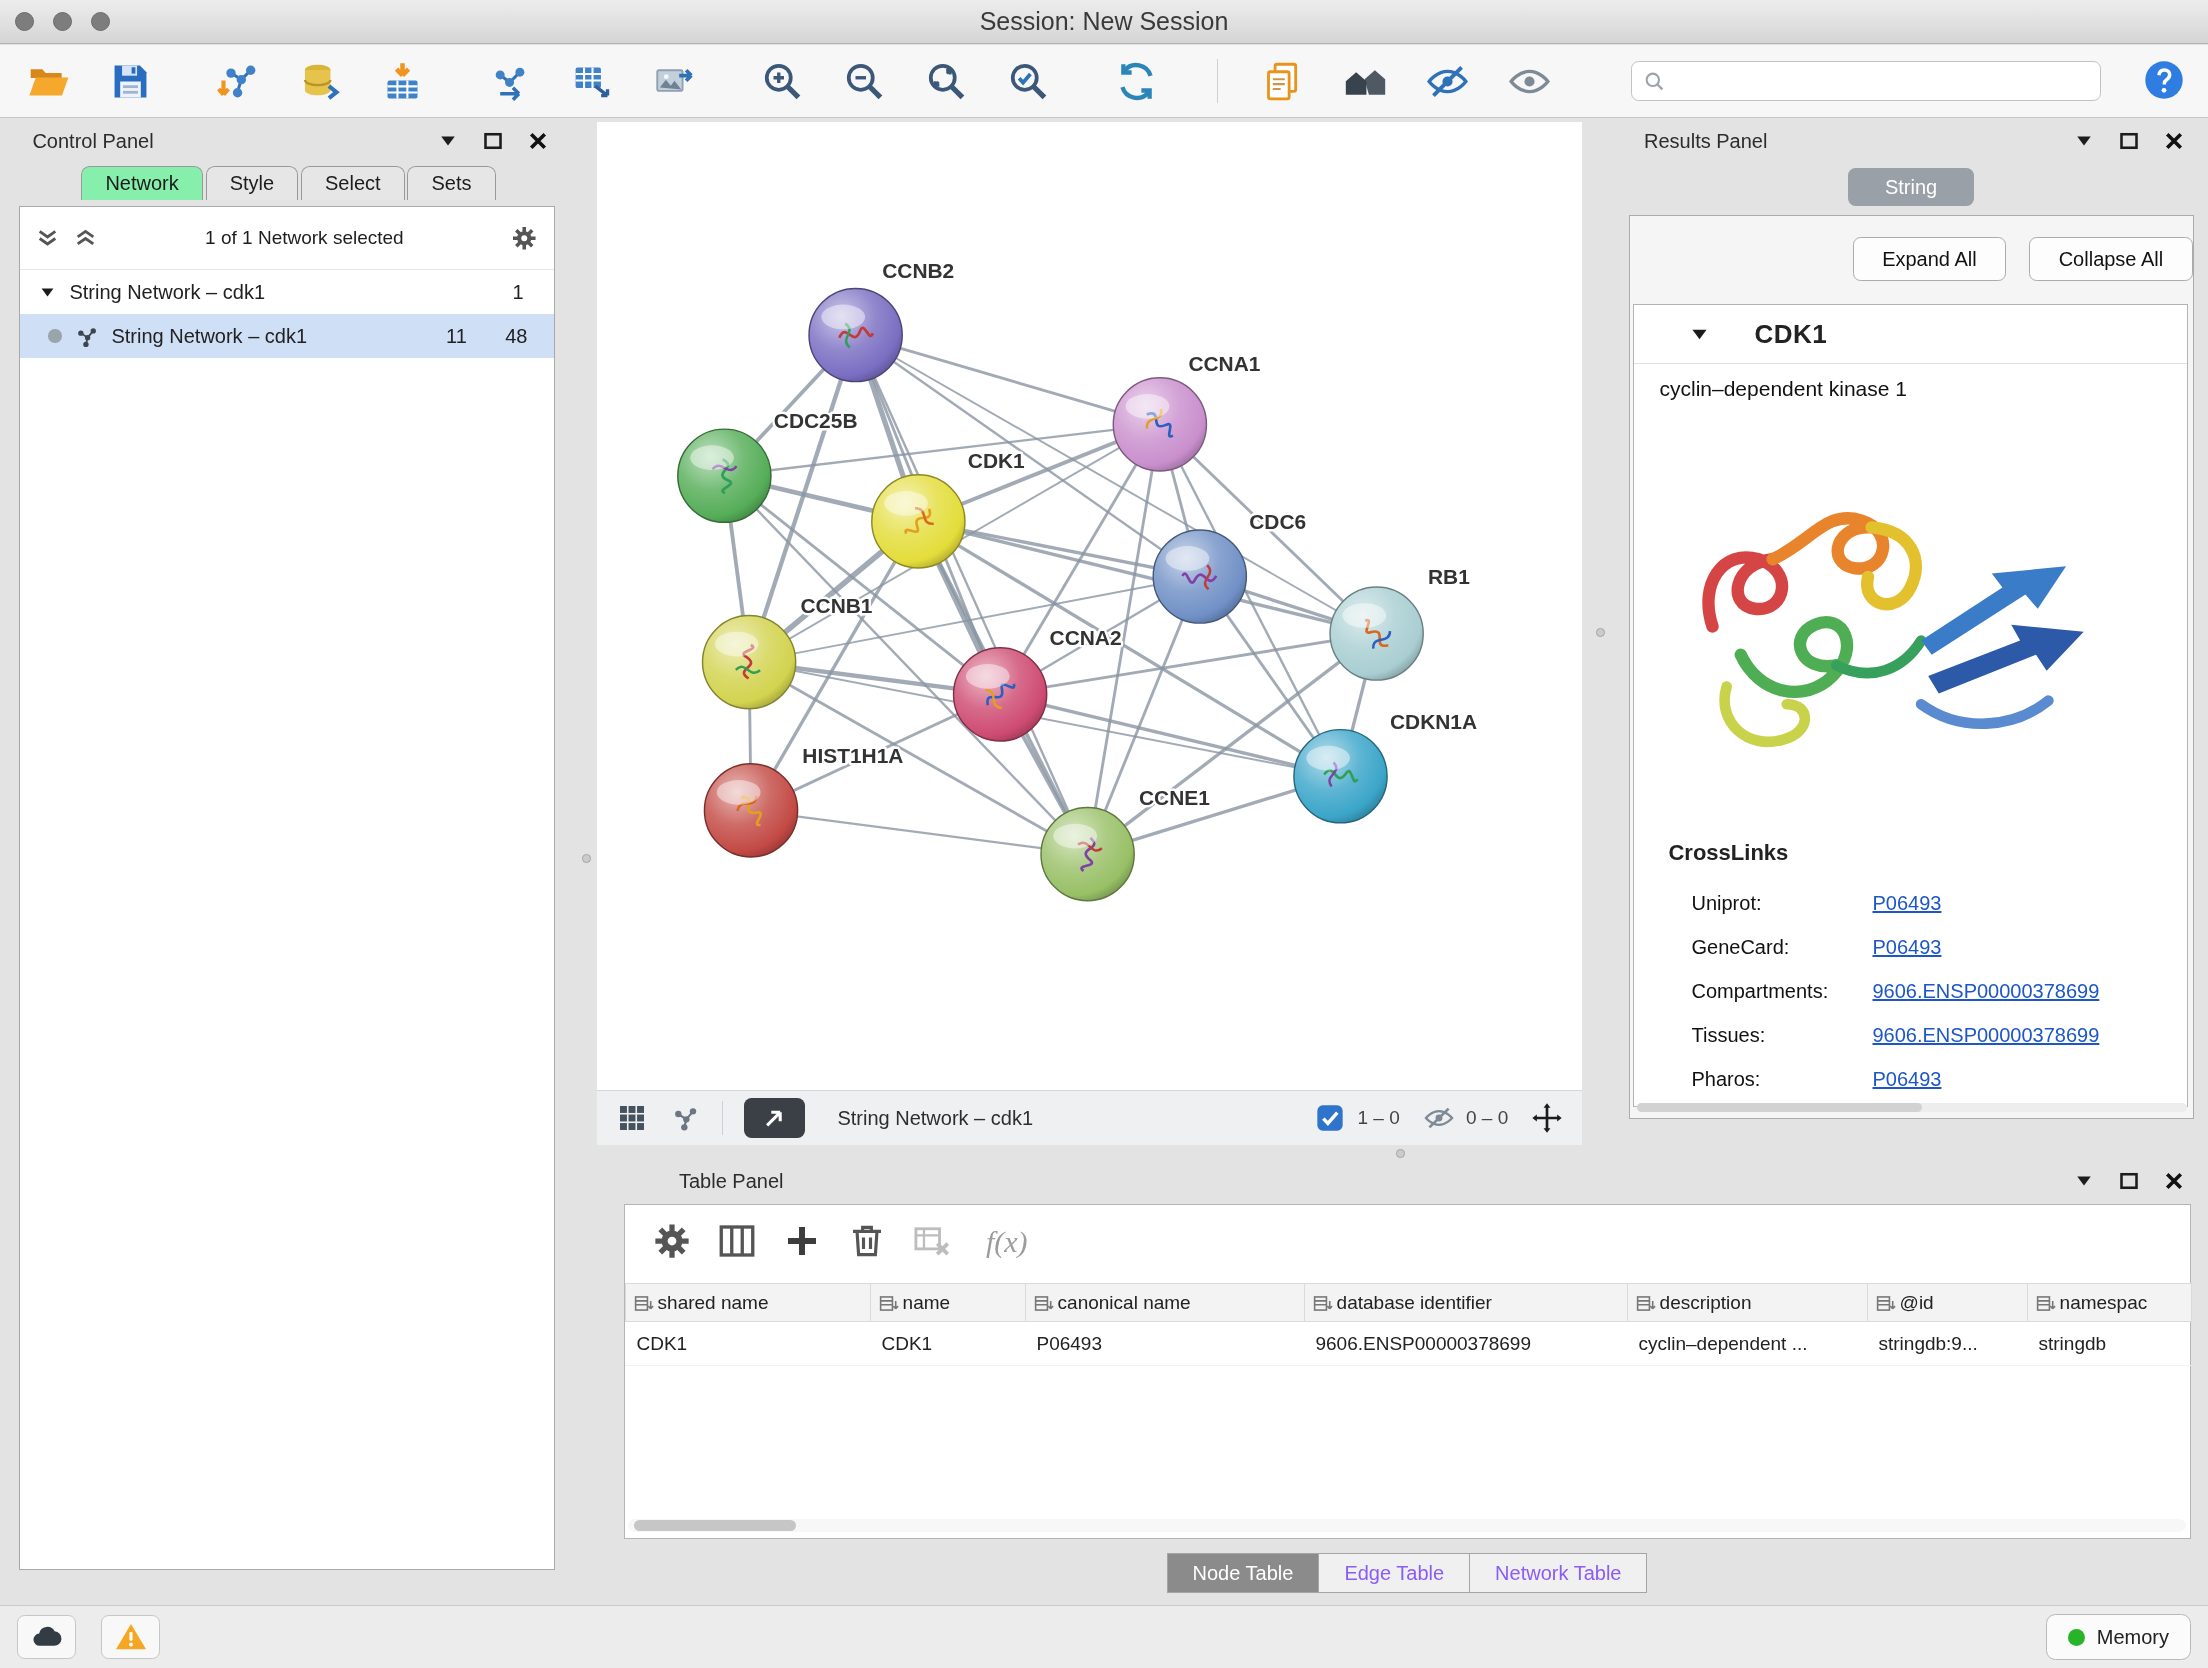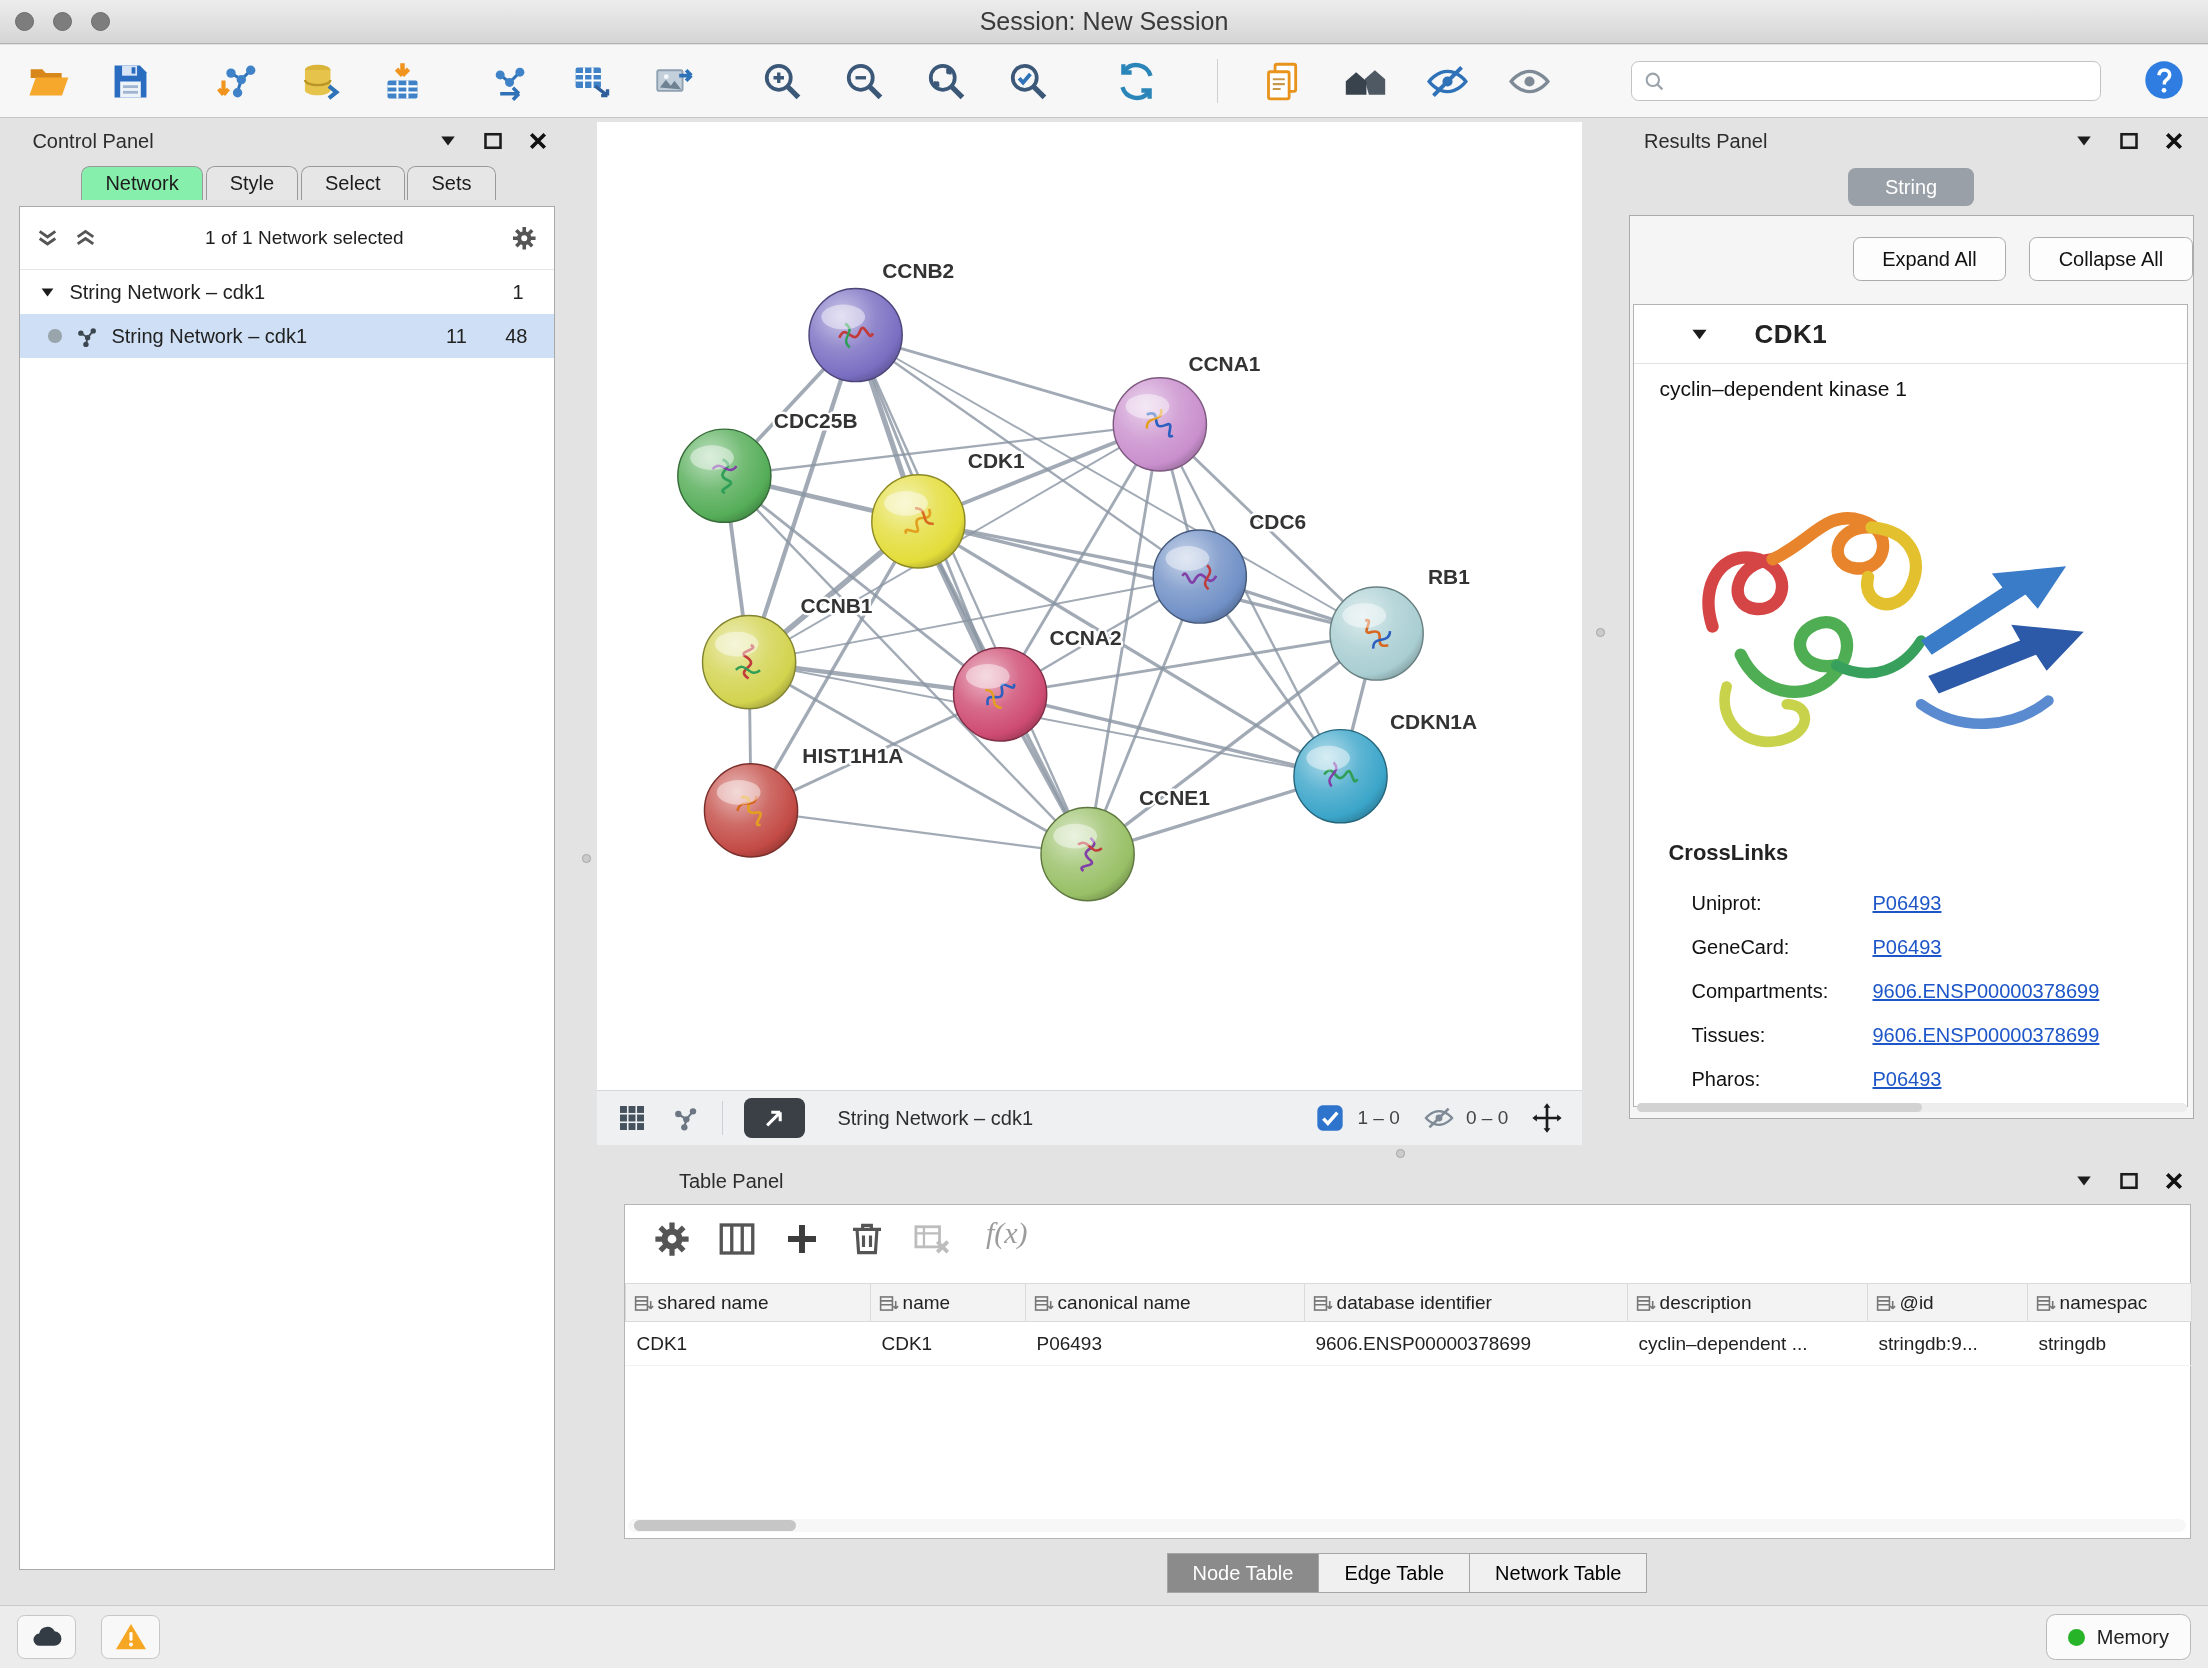--- a/index.html
+++ b/index.html
@@ -83,33 +83,33 @@
 .xrow{display:flex;height:44px;align-items:center;padding-left:57px}
 .xlabel{width:181px;font-size:20px;color:#111}
 .xlink{font-size:20px;color:#1d56c8;text-decoration:underline;cursor:pointer}
 .rp-scroll{position:absolute;left:7.6px;bottom:5.7px;width:550px;height:9.5px;background:#ededed;border-radius:4.8px}
 .rp-thumb{width:285px;height:9.5px;background:#d2d2d2;border-radius:4.8px}
 
 
 .tp{position:absolute;left:616px;top:1162px;width:1583px;height:439px}
 .tp .phead{padding-left:63px}
 .tp-box{position:absolute;left:7.6px;top:42px;width:1567px;height:335px;background:#fff;border:1px solid #b5b5b5}
-.tp-toolbar{display:flex;gap:16px;padding:11.4px 0 0 23px;height:63px}
+.tp-toolbar{display:flex;align-items:center;gap:16px;padding:11.4px 0 0 23px;height:63px}
 .ttb{width:49px;height:49px;border:none;background:transparent;padding:0;cursor:pointer}
 .ttb svg{width:42px;height:42px}
 .fx{font-family:"Liberation Serif",serif;font-style:italic;font-size:30px;color:#9c9c9c;margin-left:13.3px;cursor:pointer}
 .ttable{border-collapse:collapse;table-layout:fixed;width:1566px;margin-top:15px}
 .ttable th{height:38px;background:#f3f3f3;border:1px solid #dadada;font-weight:normal;font-size:19px;text-align:left;position:relative;padding:0 7.6px 0 32px;overflow:hidden;white-space:nowrap}
 .thico{position:absolute;left:7.6px;top:8.6px}
 .thico svg{width:21px;height:21px;display:block}
 .ttable td{height:44px;font-size:19px;padding:0 11.4px;vertical-align:middle;border-bottom:1px solid #f2f2f2;overflow:hidden;white-space:nowrap}
 .hscroll{position:absolute;left:3.8px;bottom:5.7px;width:1558px;height:13.3px;background:#f7f7f7;border-radius:6.7px}
 .hthumb{position:absolute;left:5.7px;top:1px;width:162px;height:11.4px;background:#c6c6c6;border-radius:5.7px}
 .tp-tabs{position:absolute;left:0;bottom:7.6px;width:100%;display:flex;justify-content:center}
-.bt-tab{padding:7.6px 25px;font-size:20px;border:1px solid #a5a5a5;background:#f0f0f0;margin-left:-1px;color:#000000;cursor:pointer}
+.bt-tab{padding:7.6px 25px;font-size:20px;border:1px solid #a5a5a5;background:#f0f0f0;margin-left:-1px;color:#8b5cf6;cursor:pointer}
 .bt-tab.selected{background:#8b8b8b;color:#fff}
 
 
 .statusbar{position:absolute;left:0;top:1605px;width:2208px;height:63px;background:#ececec;border-top:1px solid #c9c9c9;display:flex;align-items:center;padding:0 17px;gap:25px}
 .sb-btn{width:59px;height:44px;border:1px solid #c6c6c6;background:#f8f8f8;border-radius:7.6px;display:flex;align-items:center;justify-content:center;cursor:pointer}
 .sb-btn span svg{width:34px;height:34px;display:block}
 .memory{margin-left:auto;height:46px;border:1px solid #b9b9b9;background:#fbfbfb;border-radius:9.5px;display:flex;align-items:center;gap:11.4px;padding:0 21px;font-size:20px;cursor:pointer}
 .memdot{width:17px;height:17px;border-radius:50%;background:#28b428}
 .knob{position:absolute;width:8.6px;height:8.6px;border-radius:50%;background:#cbcbcb;border:1px solid #a6a6a6}
 </style>

